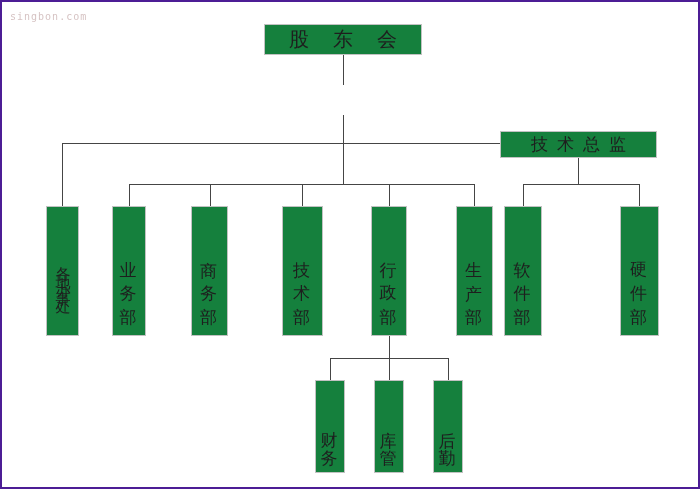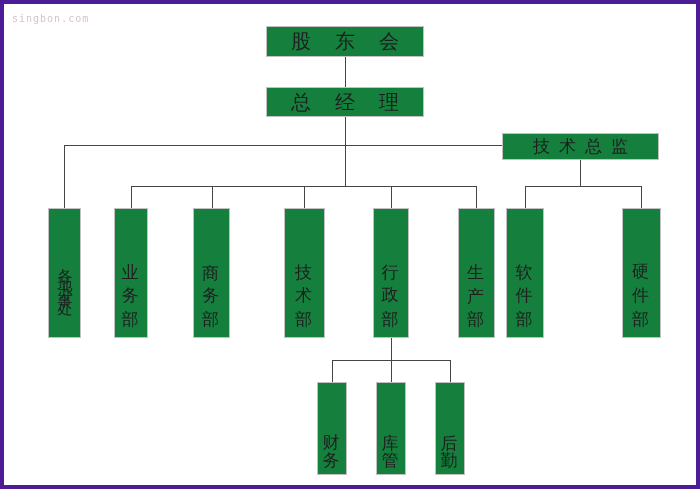--- a/index.html
+++ b/index.html
@@ -1,20 +1,20 @@
 <!DOCTYPE html>
 <html><head>
 <meta charset="utf-8">
 <style>
   html,body{margin:0;padding:0;background:#ffffff;}
   #stage{
     position:relative;
     width:700px;height:489px;
     background:#ffffff;
-    border:4px solid #4c1d95;
+    border:2px solid #4c1d95;
     box-sizing:border-box;
     overflow:hidden;
     font-family:"DejaVu Serif", serif;
     color:#1e1e1e;
   }
   .watermark{
     position:absolute;
     left:8px;top:9px;
     font-family:"DejaVu Sans Mono", monospace;
     font-size:10px;
@@ -82,23 +82,20 @@
   <div class="line vl" style="left:387px;top:334px;height:22px;"></div>
   <div class="line hl" style="left:328px;top:356px;width:119px;"></div>
   <div class="line vl" style="left:328px;top:356px;height:22px;"></div>
   <div class="line vl" style="left:387px;top:356px;height:22px;"></div>
   <div class="line vl" style="left:446px;top:356px;height:22px;"></div>
 
   <div class="box hbox f20" style="left:262px;top:22px;width:158px;height:31px;--ls:24px;">
     <span>股东会</span>
   </div>
 
-  <div class="box hbox f20" style="left:262px;top:83px;width:158px;height:30px;--ls:24px;">
-    <span>总经理</span>
-  </div>
 
   <div class="box hbox f17" style="left:498px;top:129px;width:157px;height:27px;text-align:center;--ls:9px;">
     <span>技术总监</span>
   </div>
 
   <div class="box vbox f15" style="left:44px;top:204px;width:33px;height:130px;--ls:8px;">
     <span>各地办事处</span>
   </div>
 
   <div class="box vbox f17" style="left:110px;top:204px;width:34px;height:130px;--ls:23px;">

